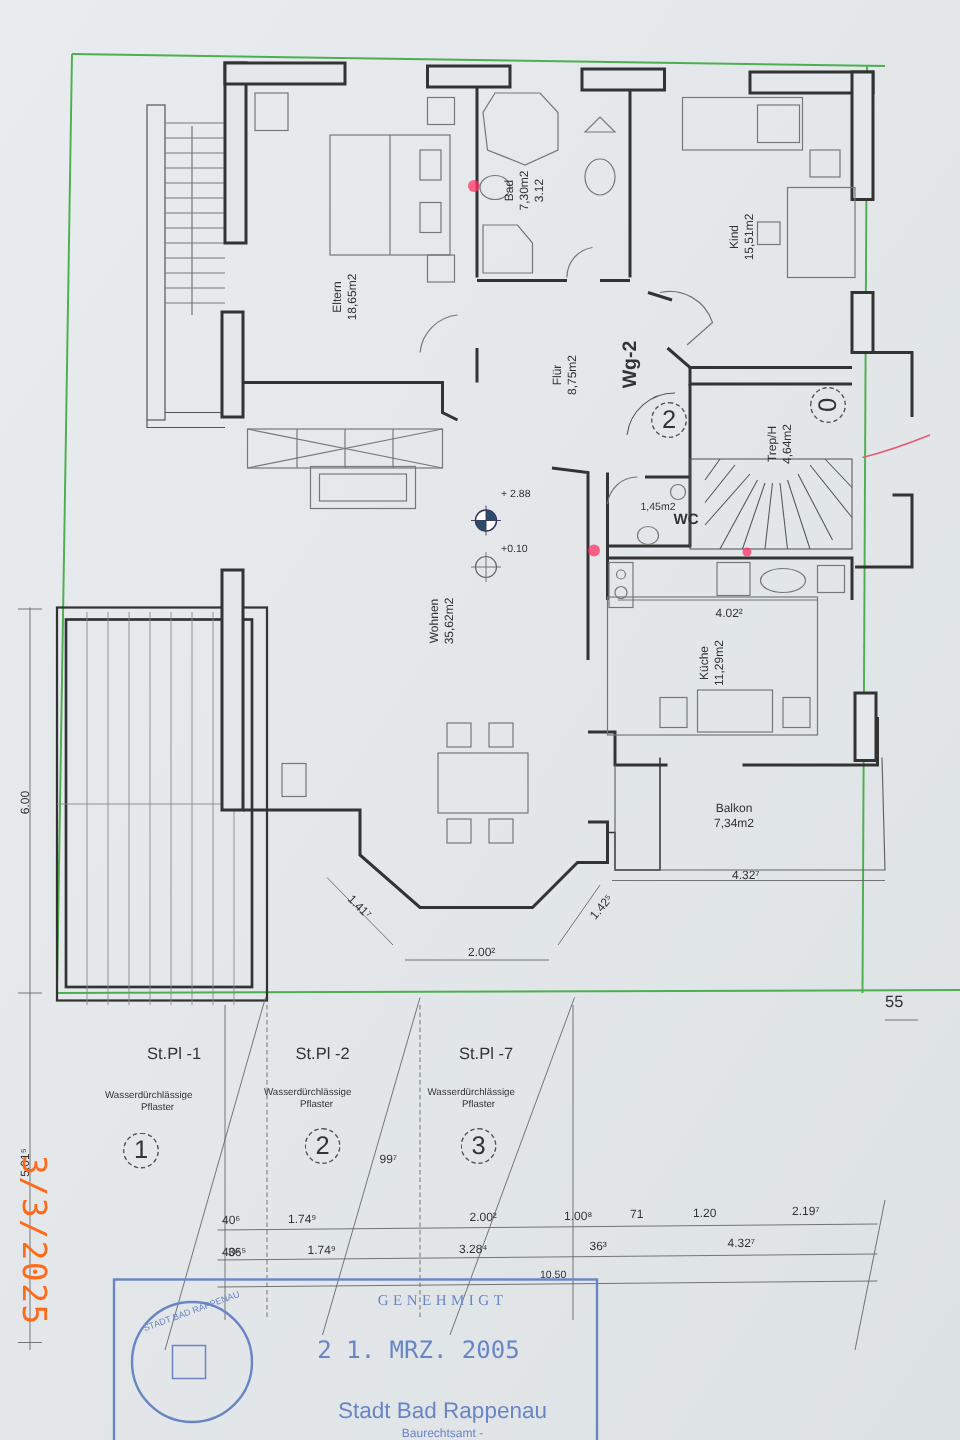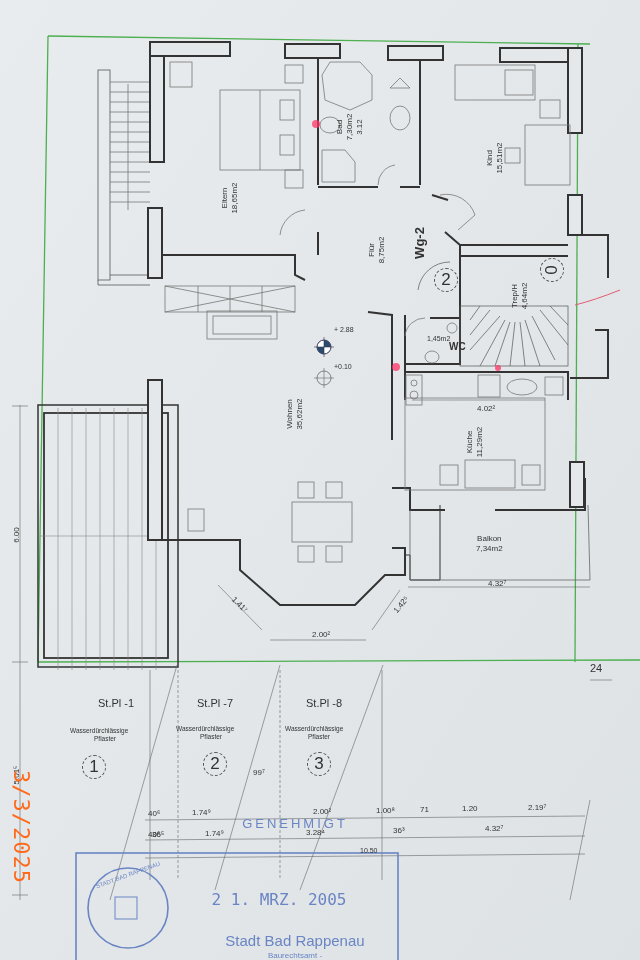--- a/index.html
+++ b/index.html
@@ -287,21 +287,21 @@
 <div class="lbl" style="left:334px;top:325px;font-size:7px;">+ 2.88</div>
 <div class="lbl" style="left:334px;top:362px;font-size:7px;">+0.10</div>
 
 <div class="lbl" style="left:477px;top:404px;">4.02²</div>
 <div class="lbl" style="left:488px;top:579px;">4.32⁷</div>
 <div class="lbl" style="left:312px;top:630px;">2.00²</div>
 <div class="lbl" style="left:230px;top:600px;transform:rotate(45deg);">1.41⁷</div>
 <div class="lbl" style="left:392px;top:600px;transform:rotate(-50deg);">1.42⁵</div>
 <div class="lbl vert" style="left:2px;top:530px;width:30px;">6.00</div>
 <div class="lbl vert" style="left:2px;top:770px;width:30px;">5.01⁵</div>
-<div class="lbl" style="left:590px;top:663px;font-size:11px;">24</div>
+<div class="lbl" style="left:590px;top:663px;font-size:11px;">55</div>
 
 <div class="lbl" style="left:148px;top:809px;">40⁶</div>
 <div class="lbl" style="left:192px;top:808px;">1.74⁹</div>
 <div class="lbl" style="left:253px;top:768px;">99⁷</div>
 <div class="lbl" style="left:313px;top:807px;">2.00²</div>
 <div class="lbl" style="left:376px;top:806px;">1.00⁸</div>
 <div class="lbl" style="left:420px;top:805px;">71</div>
 <div class="lbl" style="left:462px;top:804px;">1.20</div>
 <div class="lbl" style="left:528px;top:803px;">2.19⁷</div>
 
@@ -313,31 +313,31 @@
 <div class="lbl" style="left:485px;top:824px;">4.32⁷</div>
 <div class="lbl" style="left:360px;top:846px;font-size:7px;">10.50</div>
 
 <div>
   <div class="lbl" style="left:98px;top:698px;font-size:11px;">St.Pl -1</div>
   <div class="lbl" style="left:70px;top:726px;font-size:6.5px;">Wasserdürchlässige</div>
   <div class="lbl" style="left:94px;top:734px;font-size:6.5px;">Pflaster</div>
   <div class="circ" style="left:82px;top:755px;">1</div>
 </div>
 <div>
-  <div class="lbl" style="left:197px;top:698px;font-size:11px;">St.Pl -7</div>
+  <div class="lbl" style="left:197px;top:698px;font-size:11px;">St.Pl -2</div>
   <div class="lbl" style="left:176px;top:724px;font-size:6.5px;">Wasserdürchlässige</div>
   <div class="lbl" style="left:200px;top:732px;font-size:6.5px;">Pflaster</div>
   <div class="circ" style="left:203px;top:752px;">2</div>
 </div>
 <div>
-  <div class="lbl" style="left:306px;top:698px;font-size:11px;">St.Pl -8</div>
+  <div class="lbl" style="left:306px;top:698px;font-size:11px;">St.Pl -7</div>
   <div class="lbl" style="left:285px;top:724px;font-size:6.5px;">Wasserdürchlässige</div>
   <div class="lbl" style="left:308px;top:732px;font-size:6.5px;">Pflaster</div>
   <div class="circ" style="left:307px;top:752px;">3</div>
 </div>
 
-<div class="stamp" style="left:205px;top:816px;width:180px;font-size:13px;letter-spacing:3px;">GENEHMIGT</div>
+<div class="stamp" style="left:205px;top:862px;width:180px;font-size:10px;letter-spacing:3px;font-family:Liberation Serif, serif;">GENEHMIGT</div>
 <div class="stamp" style="left:184px;top:890px;width:190px;font-size:16px;font-family:'DejaVu Sans Mono',monospace;">2 1. MRZ. 2005</div>
 <div class="stamp" style="left:195px;top:932px;width:200px;font-size:15px;">Stadt Bad Rappenau</div>
 <div class="stamp" style="left:235px;top:951px;width:120px;font-size:8px;">Baurechtsamt -</div>
 <div class="stamp" style="left:90px;top:872px;width:76px;font-size:6px;transform:rotate(-20deg);">STADT BAD RAPPENAU</div>
 
 <div class="datestamp">3/3/2025</div>
 
 </body></html>

